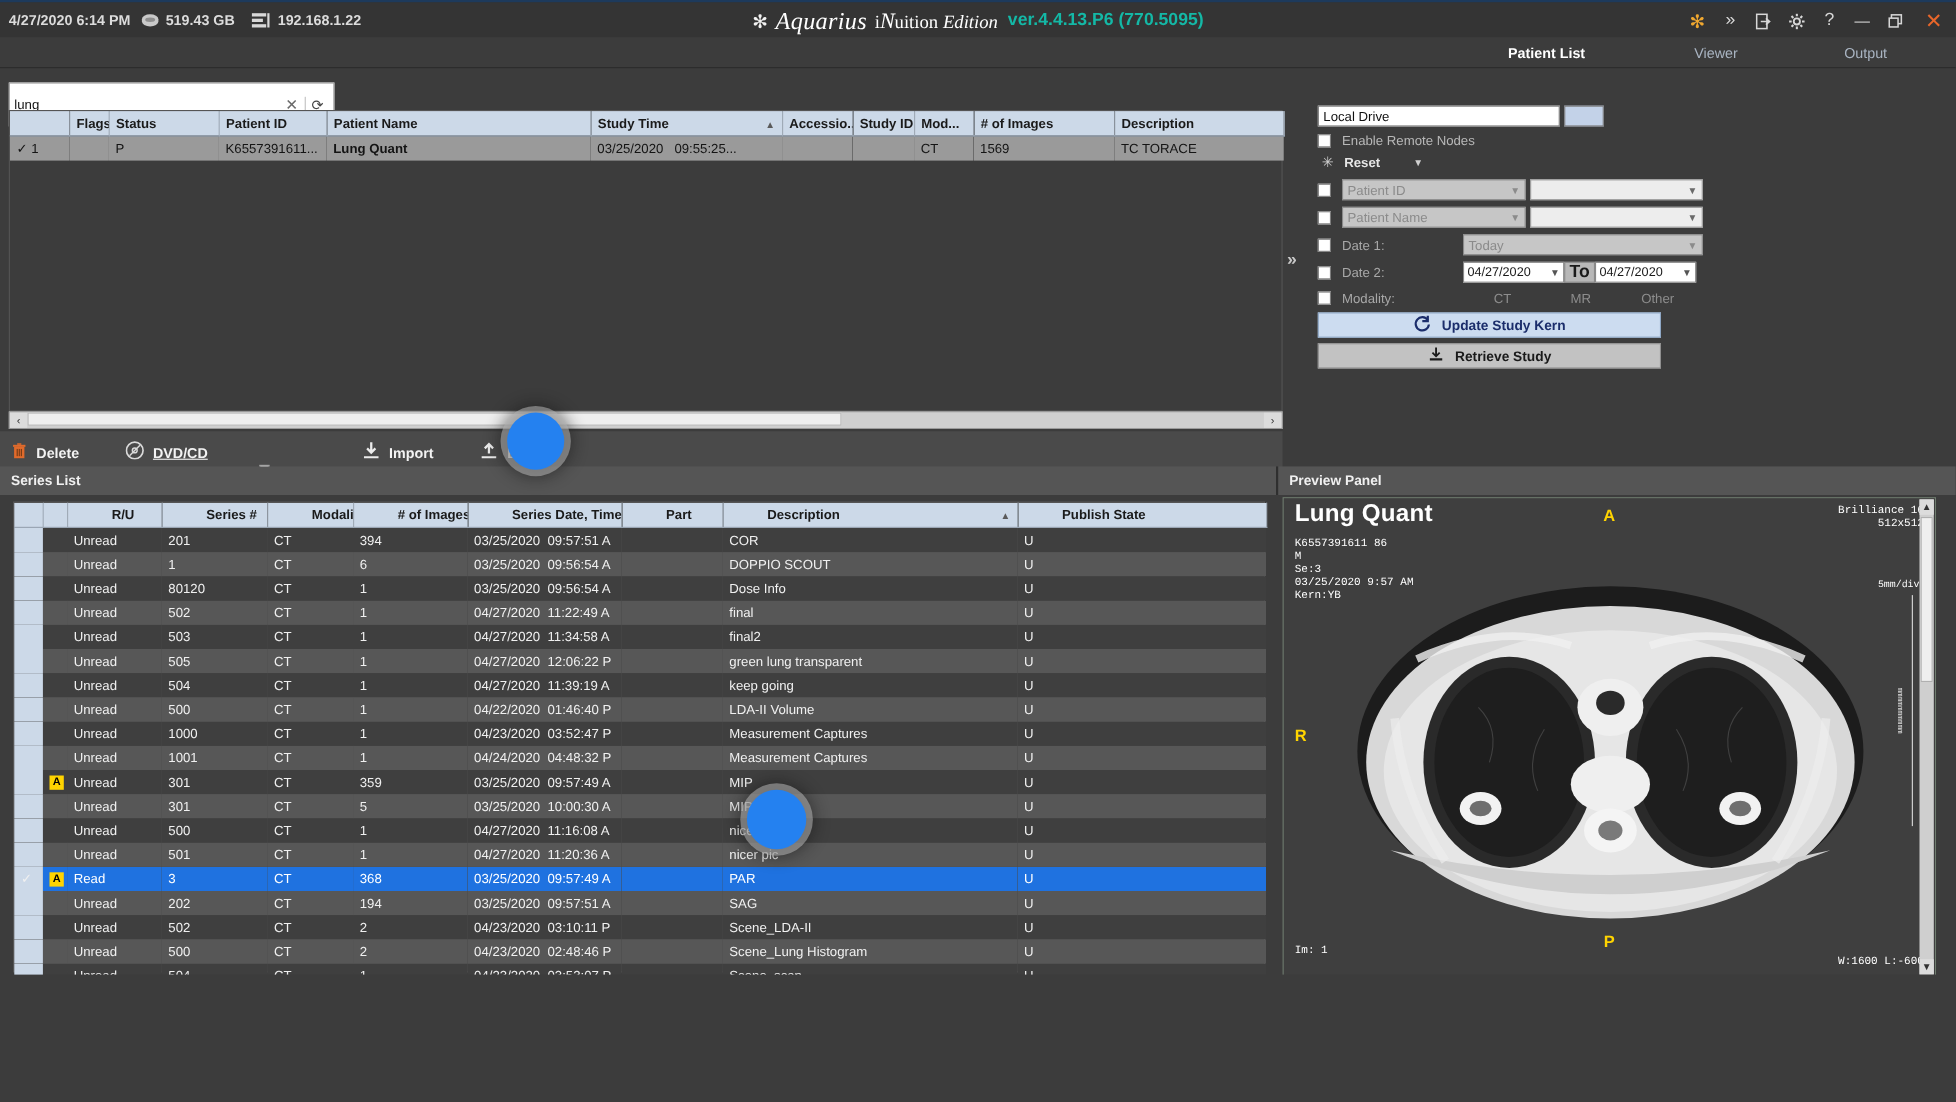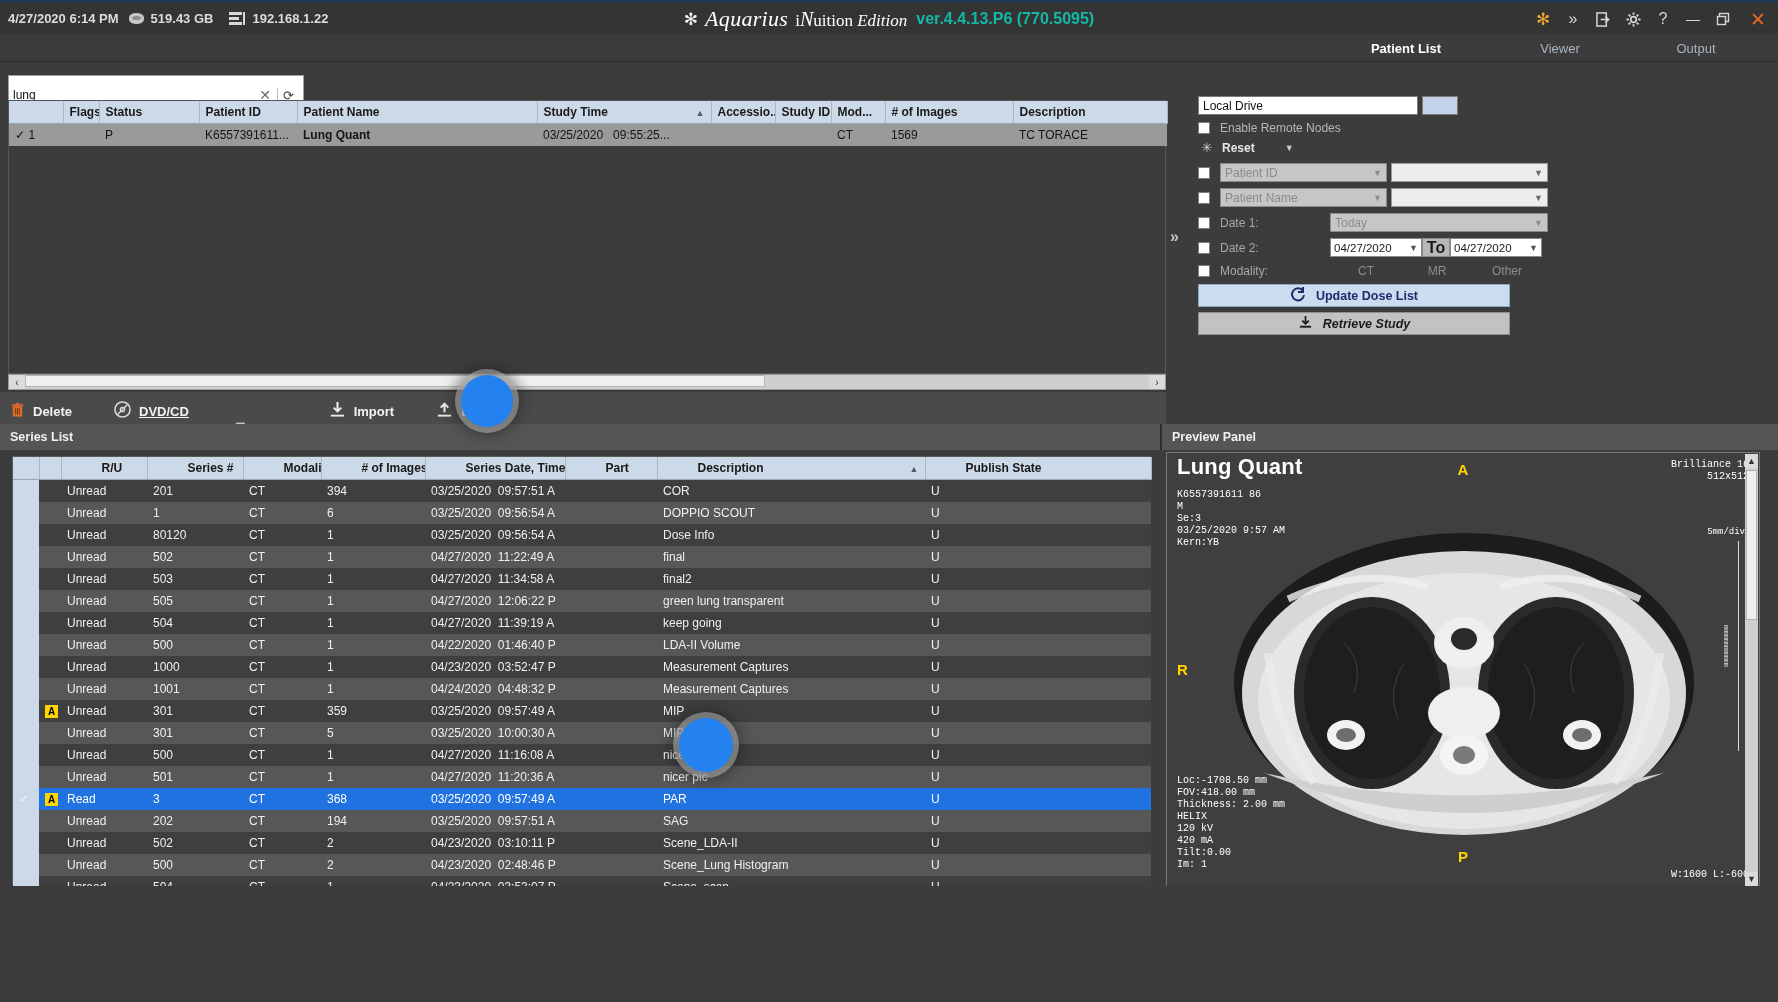--- a/index.html
+++ b/index.html
@@ -130,21 +130,21 @@
   .mod-opt { font-size: 12px; color: #8d8d8d; }
 
   #btn-update {
     width: 312px; height: 23px; background: #ccdcf0; border: 1px solid #8fa8c6;
     display: flex; align-items: center; justify-content: center; gap: 10px;
     color: #1b2d6b; font-weight: bold; font-size: 12.5px; margin-top: 6px;
   }
   #btn-retrieve {
     width: 312px; height: 23px; background: #c2c2c2; border: 1px solid #909090;
     display: flex; align-items: center; justify-content: center; gap: 10px;
-    color: #1a1a1a; font-weight: bold; font-size: 12.5px; margin-top: 5px; font-style: italic;
+    color: #1a1a1a; font-weight: bold; font-size: 12.5px; margin-top: 5px;
   }
 
   
   #actionbar { position: absolute; left: 0; top: 392px; width: 1166px; height: 38px; background: #4a4a4a; display: flex; align-items: center; }
   .act { display: flex; align-items: center; gap: 8px; color: #f3f3f3; font-size: 13px; font-weight: bold; margin-left: 14px; }
   #act-delete { margin-left: 10px; }
   #act-dvd { margin-left: 42px; text-decoration: underline; }
   #act-send { margin-left: 42px; margin-top: 42px; }
   #act-import { margin-left: 42px; }
   #act-export { margin-left: 42px; }
@@ -399,21 +399,21 @@
     <span class="mod-opt" style="width:70px;text-align:center">Other</span>
   </div>
 
   <div id="btn-update">
     <span>
       <svg width="16" height="16" viewBox="0 0 16 16">
           <path d="M13 5A6 6 0 1 0 14 9" stroke="#1b2d6b" stroke-width="2" fill="none"></path>
           <path d="M13 1v5h-5" stroke="#1b2d6b" stroke-width="2" fill="none"></path>
         </svg>
     </span>
-    <span>Update Dose List</span>
+    <span>Update Study Kern</span>
   </div>
   <div id="btn-retrieve">
     <span>
       <svg width="15" height="15" viewBox="0 0 16 16">
           <path d="M8 1v8M4.5 6L8 9.5 11.5 6" stroke="#1a1a1a" stroke-width="1.8" fill="none"></path>
           <path d="M2 12.5h12" stroke="#1a1a1a" stroke-width="2"></path>
         </svg>
     </span>
     <span>Retrieve Study</span>
   </div>
@@ -803,27 +803,20 @@
   </div>
 
   <div class="ov" id="ov-name">Lung Quant</div>
   <div class="ov" id="ov-pid">K6557391611 86
 M
 Se:3
 03/25/2020 9:57 AM
 Kern:YB</div>
   <div class="ov" id="ov-scanner">Brilliance 16
 512x512</div>
-  <div class="ov" id="ov-tech">Loc:-1708.50 mm
-FOV:418.00 mm
-Thickness: 2.00 mm
-HELIX
-120 kV
-420 mA
-Tilt:0.00</div>
   <div class="ov" id="ov-im">Im: 1</div>
   <div class="ov" id="ov-wl">W:1600 L:-600</div>
 
   <div class="orient" id="or-A">A</div>
   <div class="orient" id="or-P">P</div>
   <div class="orient" id="or-R">R</div>
   <div class="orient" id="or-L">L</div>
 
   <div id="scalebar">
     <div class="lab">5mm/div</div>

